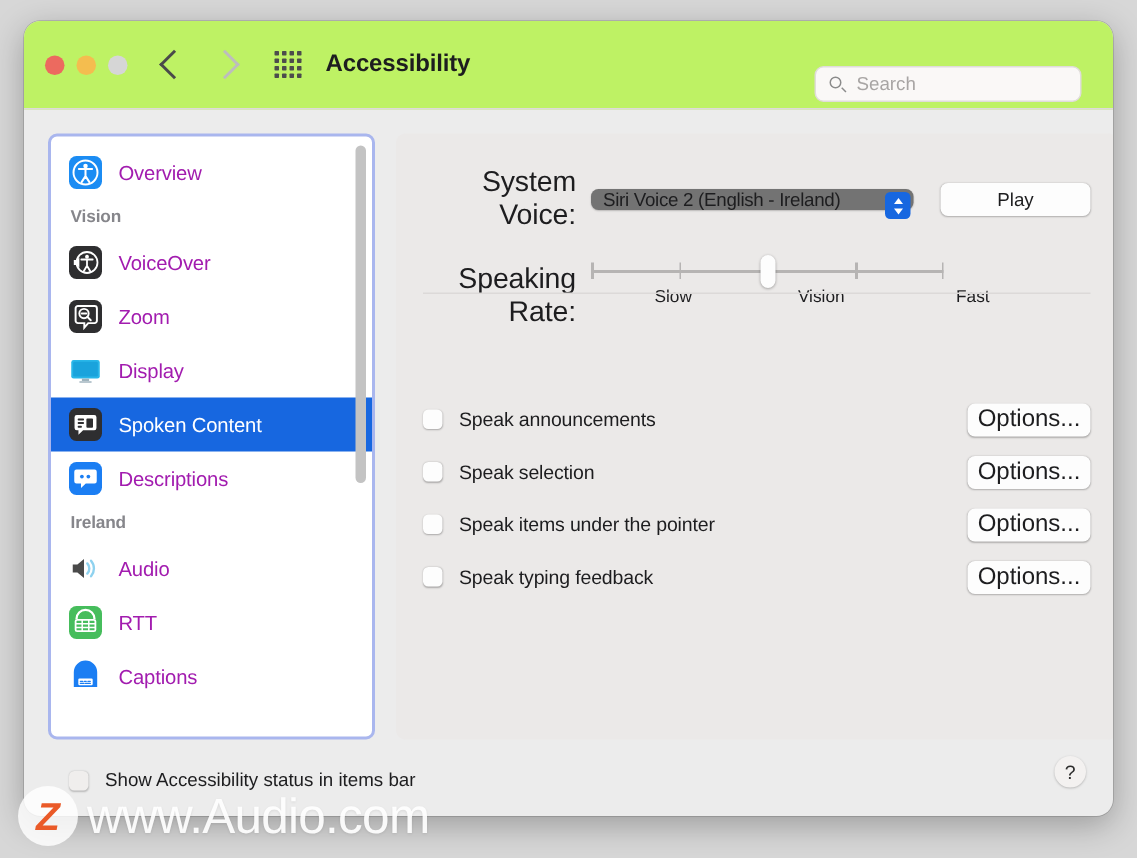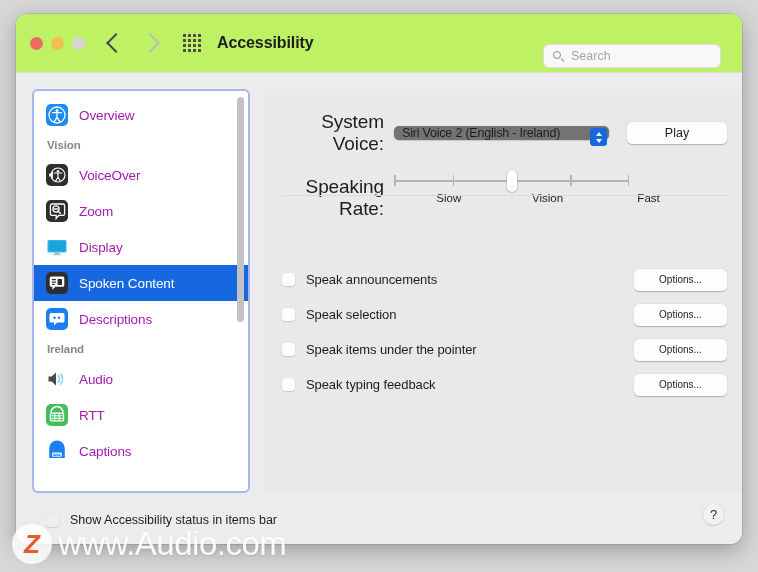--- a/index.html
+++ b/index.html
@@ -373,29 +373,29 @@
     flex: 0 0 13px;
   }
   .clabel {
     margin-left: 11px;
     font-size: 13px;
     color: #1d1d1f;
     letter-spacing: -0.1px;
   }
   .opt-btn {
     margin-left: auto;
-    width: 93px;
+    width: 82px;
     height: 22px;
     background: #fdfdfd;
     border-radius: 5px;
     box-shadow: 0 0.5px 1.2px rgba(0,0,0,0.26);
     display: flex;
     align-items: center;
     justify-content: center;
-    font-size: 10px;
+    font-size: 16px;
     color: #1d1d1f;
   }
 
   
   #footer {
     height: 48px;
     flex: 0 0 48px;
     position: relative;
     display: flex;
     align-items: center;

